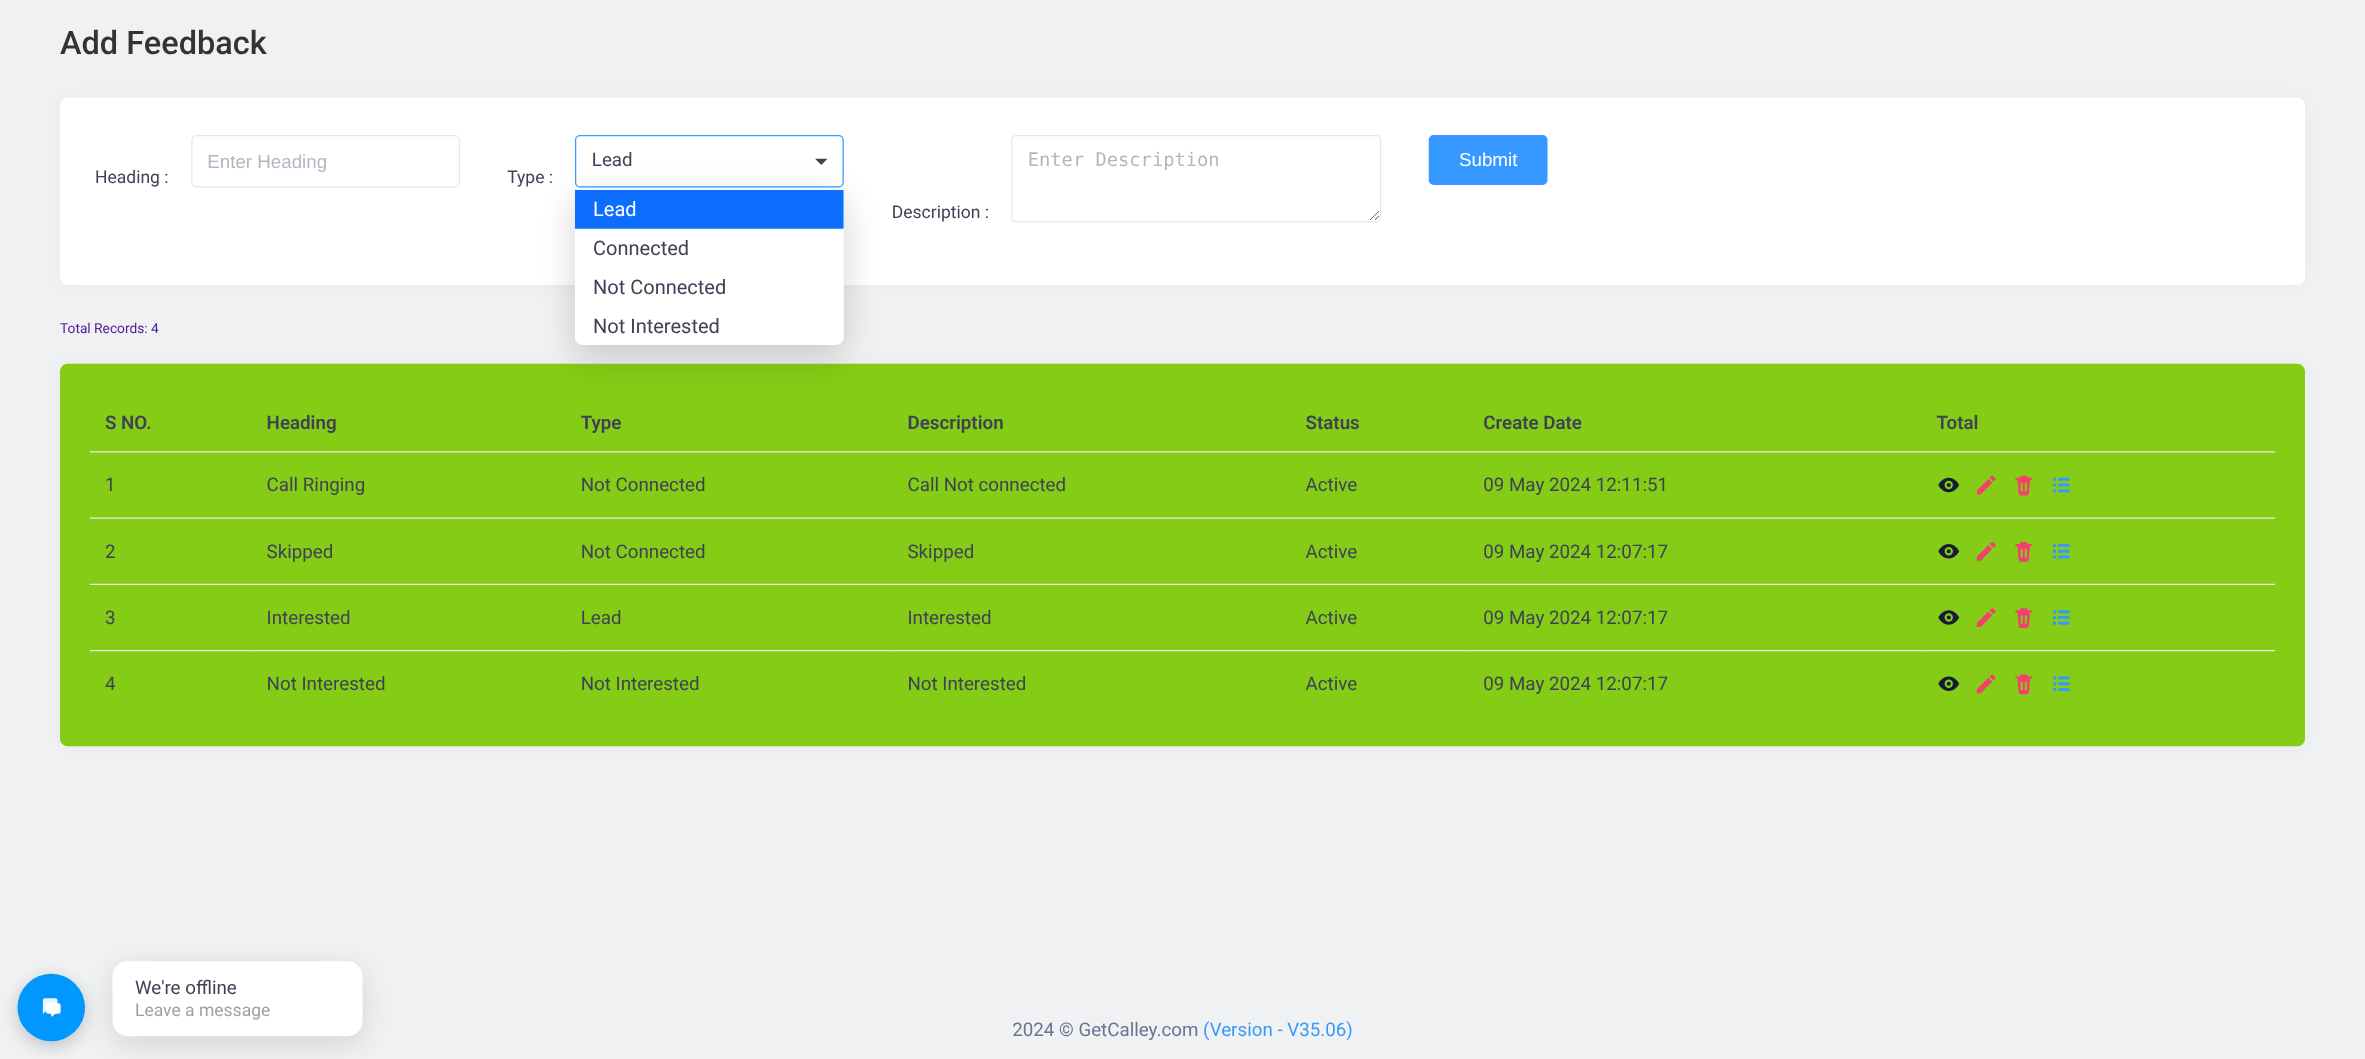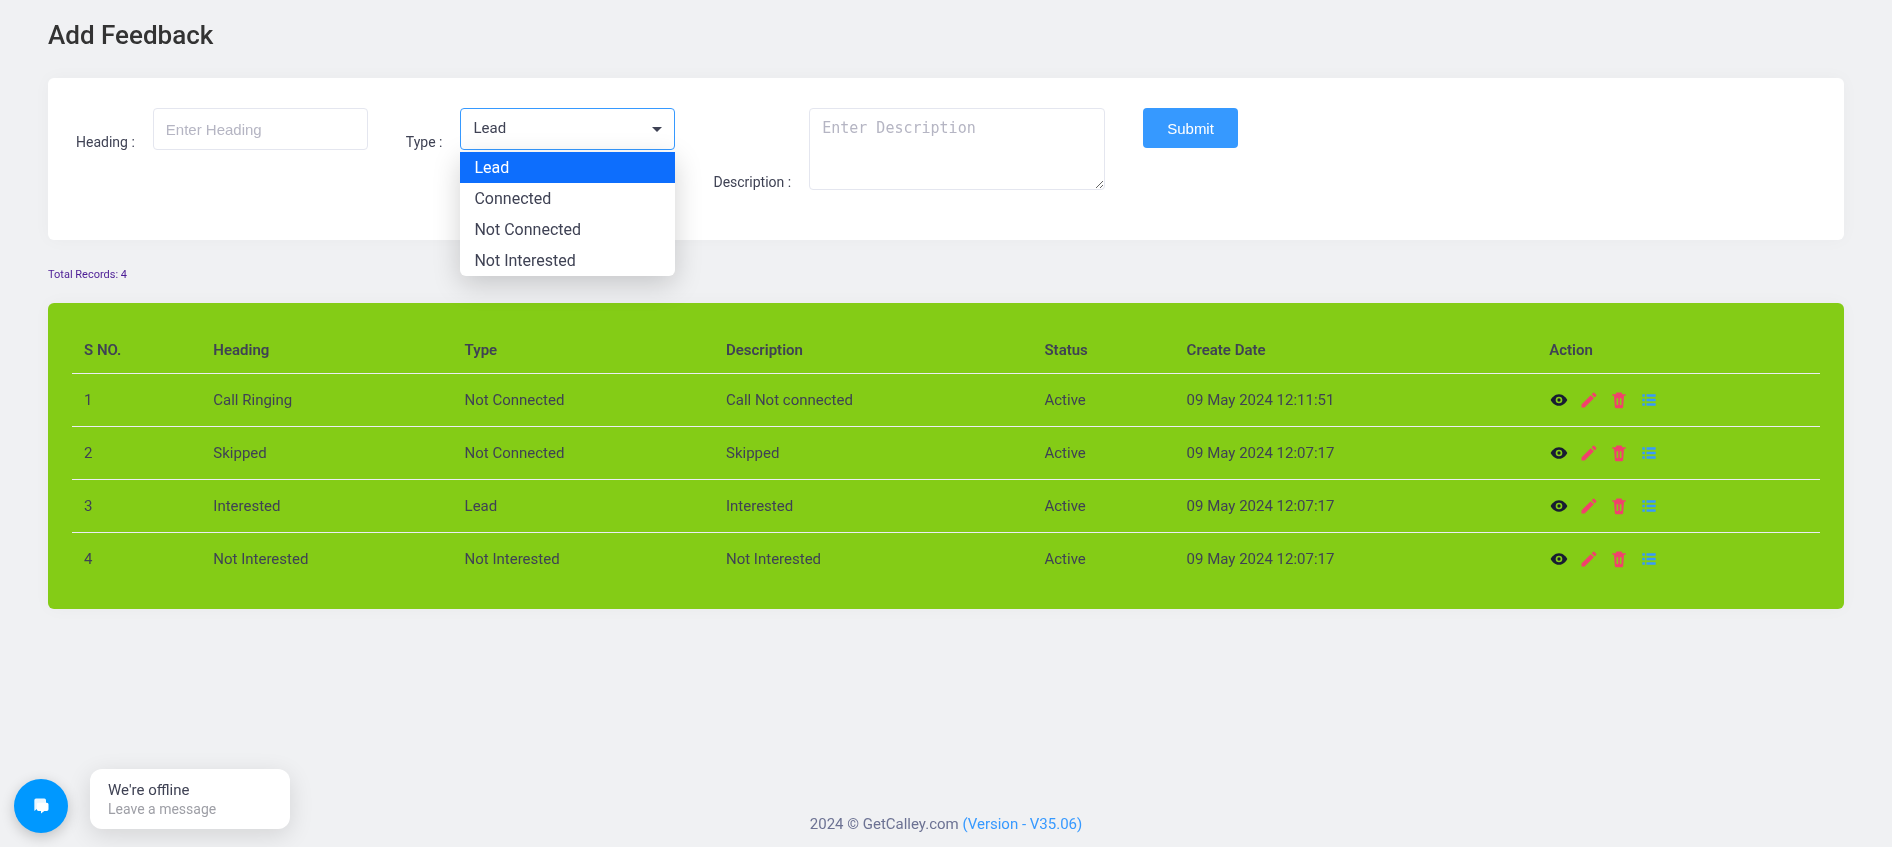--- a/index.html
+++ b/index.html
@@ -53,21 +53,21 @@
     height: 42px;
   }
   input.text-input::placeholder { color: #b5b5c3; }
   textarea.text-area {
     border: 1px solid #e4e6ef;
     border-radius: 4px;
     padding: 10px 12px;
     font-size: 15px;
     color: #3f4254;
     width: 296px;
-    height: 82px;
+    height: 70px;
     resize: both;
   }
   textarea.text-area::placeholder { color: #b5b5c3; }
   .select-wrap {
     position: relative;
     width: 215px;
   }
   .select-box {
     border: 1px solid #3699ff;
     border-radius: 4px;
@@ -254,21 +254,21 @@
   <div class="table-card">
     <table class="feedback-table">
       <thead>
         <tr id="table-head-row">
             <th>S NO.</th>
             <th>Heading</th>
             <th>Type</th>
             <th>Description</th>
             <th>Status</th>
             <th>Create Date</th>
-            <th>Action</th>
+            <th>Total</th>
           </tr>
       </thead>
       <tbody id="table-body">
           <tr>
             <td>1</td>
             <td>Call Ringing</td>
             <td>Not Connected</td>
             <td>Call Not connected</td>
             <td>Active</td>
             <td>09 May 2024 12:11:51</td>

